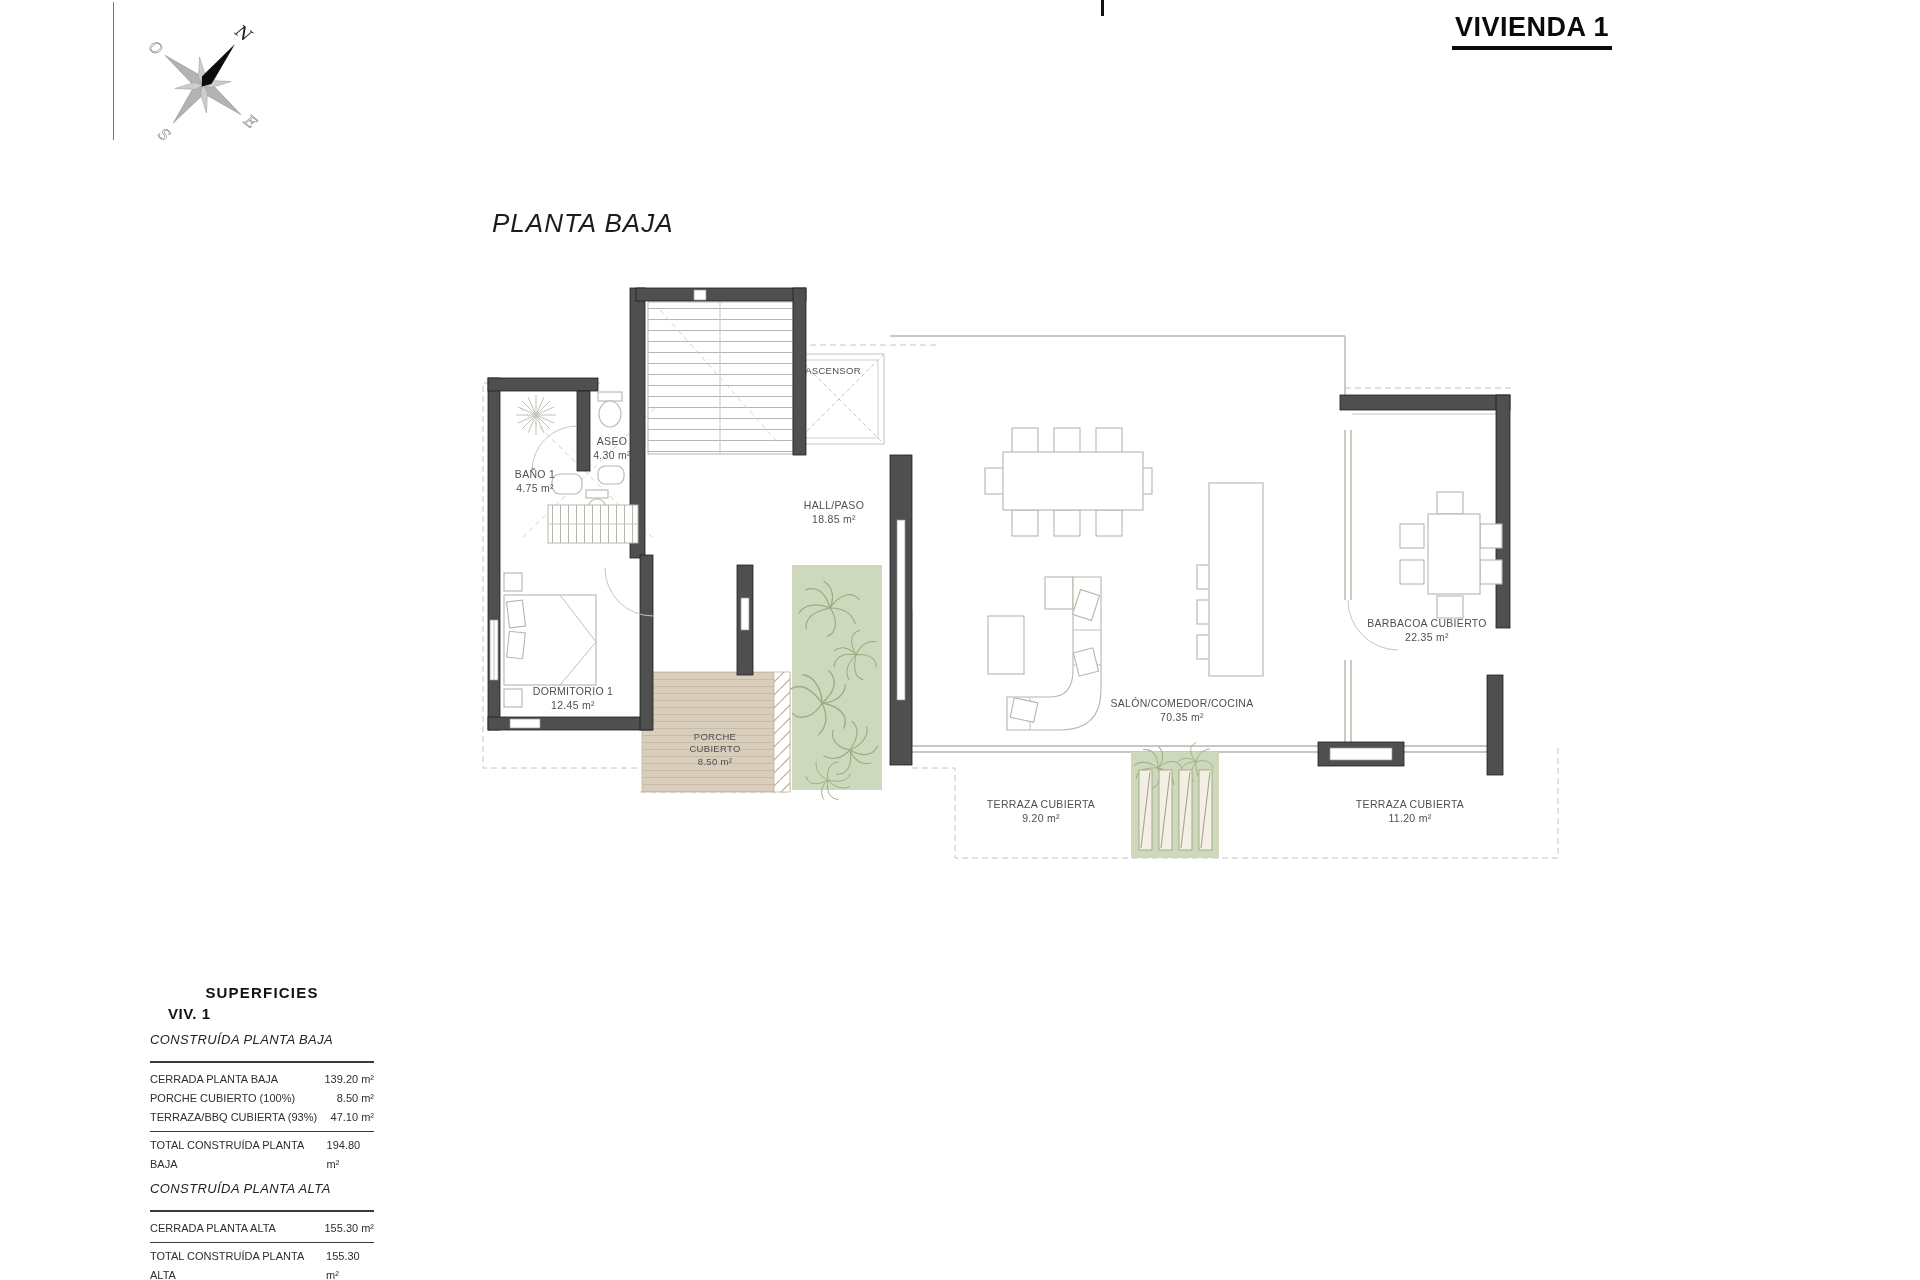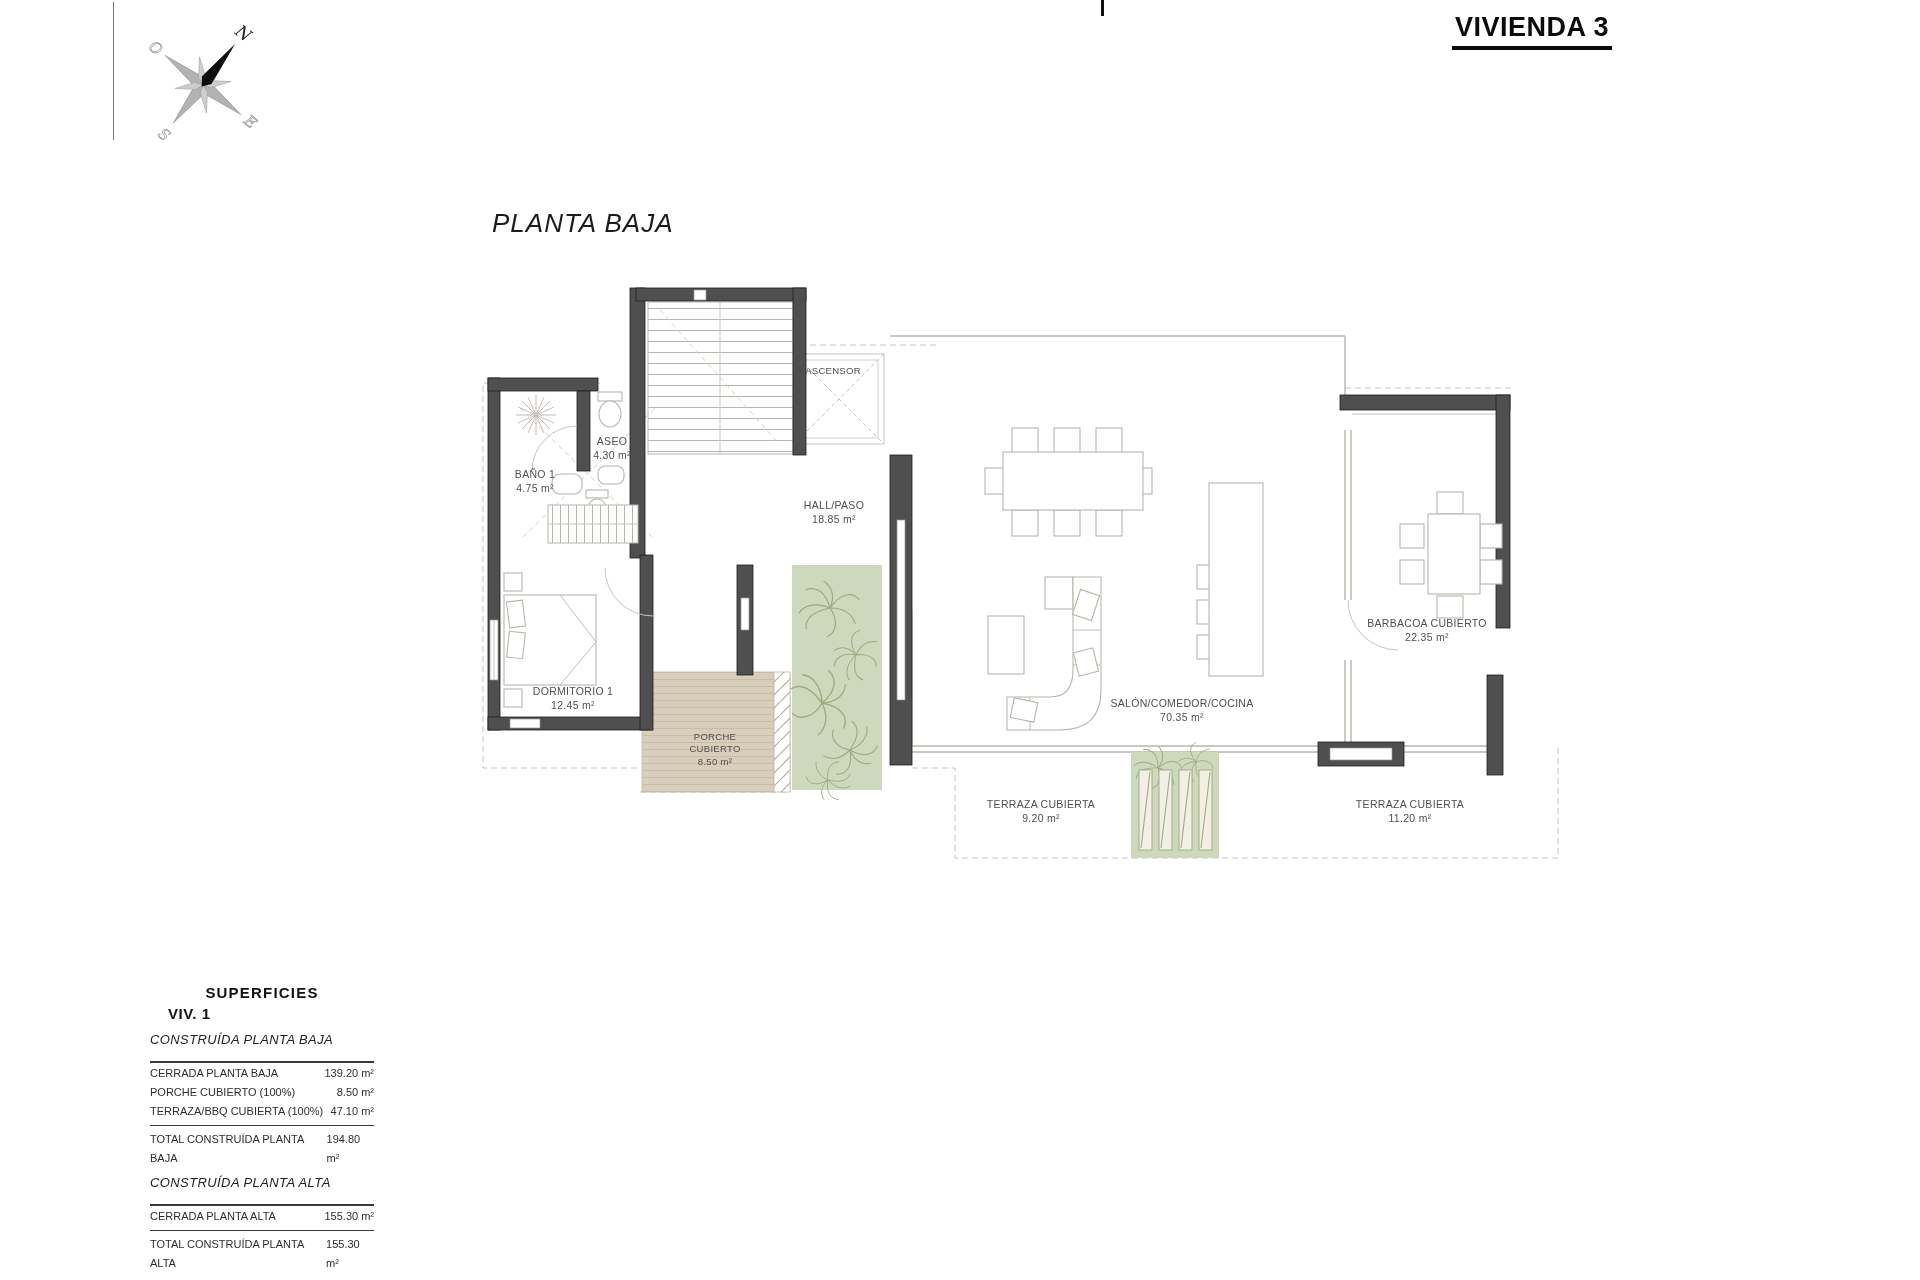--- a/index.html
+++ b/index.html
@@ -37,27 +37,27 @@
   .room-label .nm{display:block;}
   .room-label .ar{display:block;}
 
   
   .summary{position:absolute;left:150px;top:984px;width:224px;color:#2e2e2e;}
   .sum-title{font-size:15px;font-weight:bold;letter-spacing:1.2px;text-align:center;color:#111;}
   .sum-sub{font-size:15px;font-weight:bold;letter-spacing:.5px;color:#111;margin:4px 0 6px 18px;}
   .sec-head{font-size:13px;font-style:italic;letter-spacing:.4px;color:#222;
     border-bottom:2px solid #3a3a3a;padding-bottom:14px;margin-top:10px;}
   .srow{display:flex;justify-content:space-between;font-size:11px;line-height:19px;color:#2e2e2e;}
-  .srow.first{margin-top:1px;}
+  .srow.first{margin-top:7px;}
   .srow.total{border-top:1.5px solid #3a3a3a;margin-top:4px;padding-top:4px;}
 </style>
 </head>
 <body>
 
-<div class="sheet-title">VIVIENDA 3</div>
+<div class="sheet-title">VIVIENDA 1</div>
 <div class="plan-title">PLANTA BAJA</div>
 <div class="top-tick"></div>
 <div class="left-line"></div>
 
 <svg class="abs" style="left:110px;top:0;" width="220" height="180" viewBox="0 0 220 180">
   <g transform="translate(93,85) rotate(38)">
     <g>
       <path d="M0,-48 L6,-7 L0,0 L-6,-7 Z" fill="#c2c2c2" stroke="#8e8e8e" stroke-width=".6"></path>
       <path d="M0,48 L6,7 L0,0 L-6,7 Z" fill="#b3b3b3" stroke="#8e8e8e" stroke-width=".6"></path>
       <path d="M-48,0 L-7,6 L0,0 L-7,-6 Z" fill="#b3b3b3" stroke="#8e8e8e" stroke-width=".6"></path>
@@ -306,21 +306,21 @@
   <div class="sec-head">CONSTRUÍDA PLANTA BAJA</div>
   <div class="srow first">
     <span>CERRADA PLANTA BAJA</span>
     <span>139.20 m²</span>
   </div>
   <div class="srow">
     <span>PORCHE CUBIERTO (100%)</span>
     <span>8.50 m²</span>
   </div>
   <div class="srow">
-    <span>TERRAZA/BBQ CUBIERTA (100%)</span>
+    <span>TERRAZA/BBQ CUBIERTA (93%)</span>
     <span>47.10 m²</span>
   </div>
   <div class="srow total">
     <span>TOTAL CONSTRUÍDA PLANTA BAJA</span>
     <span>194.80 m²</span>
   </div>
 
   <div class="sec-head" style="margin-top:7px;">CONSTRUÍDA PLANTA ALTA</div>
   <div class="srow first">
     <span>CERRADA PLANTA ALTA</span>

